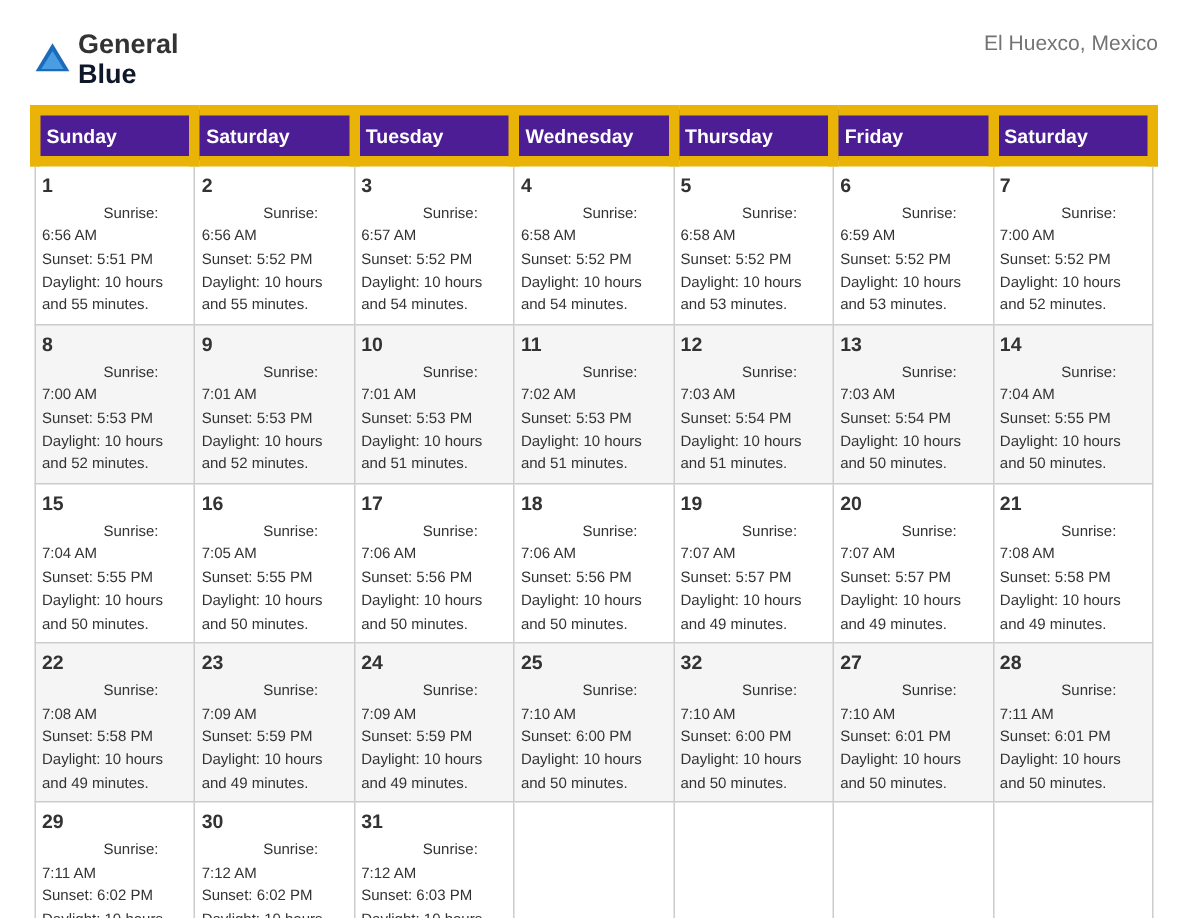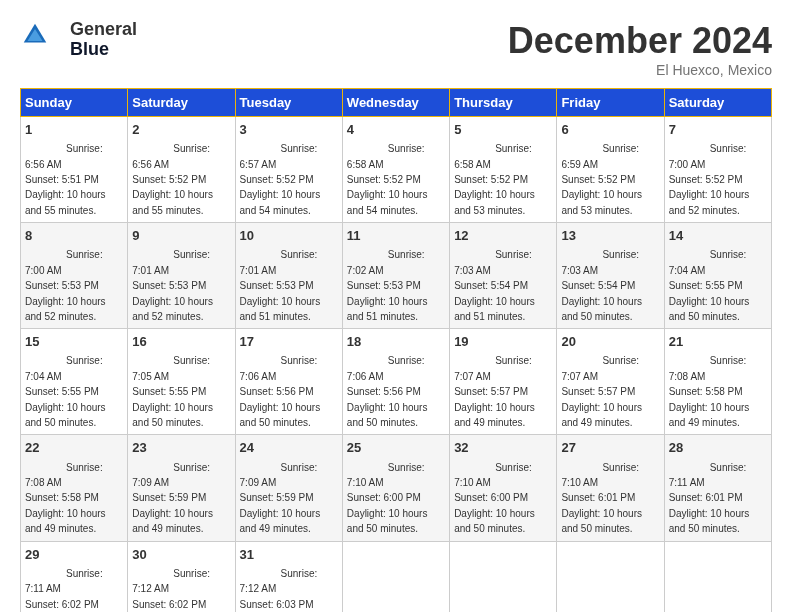--- a/index.html
+++ b/index.html
@@ -11,22 +11,22 @@
       padding: 20px;
     }
     .header-area {
       display: flex;
       justify-content: space-between;
       align-items: flex-start;
       margin-bottom: 10px;
     }
     .logo {
       display: flex;
-      align-items: flex-start;
-      gap: 20px;
+      align-items: center;
+      gap: 2px;
     }
     .logo-text {
       font-size: 18px;
       font-weight: bold;
       line-height: 1.1;
     }
     .logo-general { color: #333; }
     .logo-blue { color: #0f172a; }
     .logo-icon {
       width: 30px;
@@ -43,27 +43,27 @@
     .location {
       font-size: 14px;
       color: #737373;
     }
     .calendar {
       width: 100%;
       border-collapse: collapse;
       font-size: 11px;
     }
     .calendar thead tr th {
-      background-color: #1d4ed8;
+      background-color: #4c1d95;
       color: white;
       padding: 6px 4px;
       text-align: left;
       font-size: 13px;
       font-weight: bold;
-      border: 1px solid #eab308;
+      border: 7px solid #eab308;
     }
     .calendar tbody tr td {
       vertical-align: top;
       padding: 4px;
       border: 1px solid #ccc;
       width: 14.28%;
       min-height: 80px;
       color: #333;
       line-height: 1.4;
     }
@@ -96,21 +96,20 @@
     <svg class="logo-icon" viewBox="0 0 40 40">
       <polygon points="20,5 35,30 5,30" fill="#1a6bba"></polygon>
       <polygon points="20,12 30,28 10,28" fill="#4a9de0"></polygon>
     </svg>
     <div class="logo-text">
       <span class="logo-general">General</span><br>
       <span class="logo-blue">Blue</span>
     </div>
   </div>
   <div class="title-area">
-    <div class="month-title">December 2024</div>
     <div class="location">El Huexco, Mexico</div>
   </div>
 </div>
 
 <table class="calendar">
   <thead>
     <tr>
       <th>Sunday</th>
       <th>Saturday</th>
       <th>Tuesday</th>

